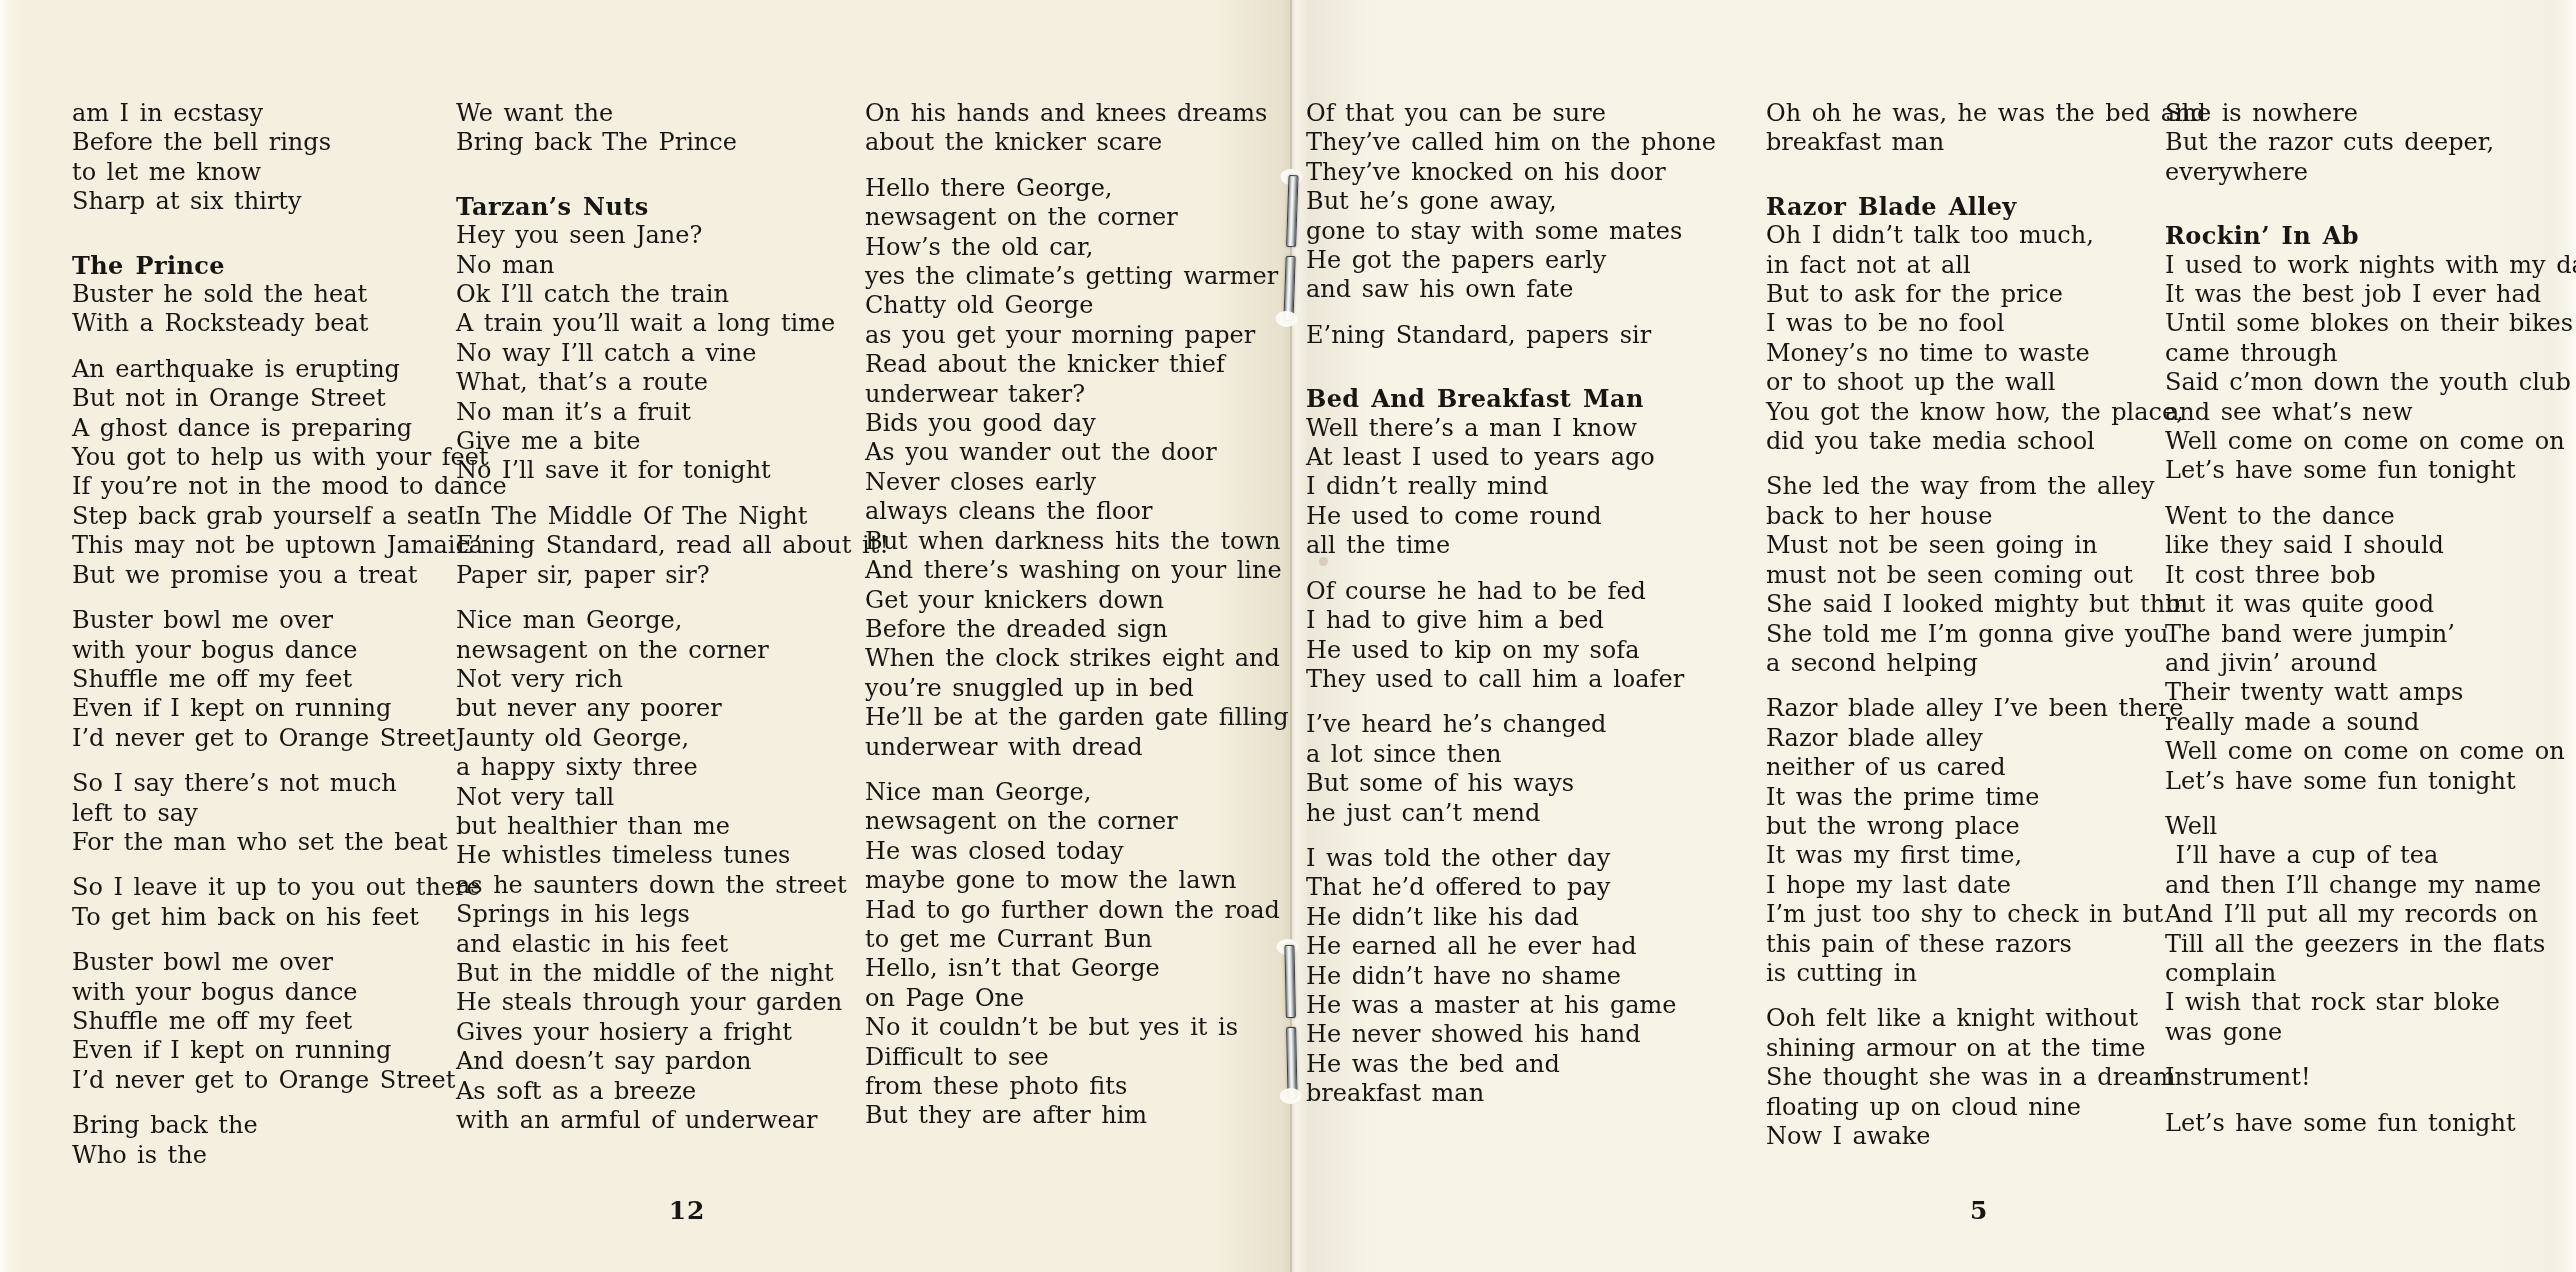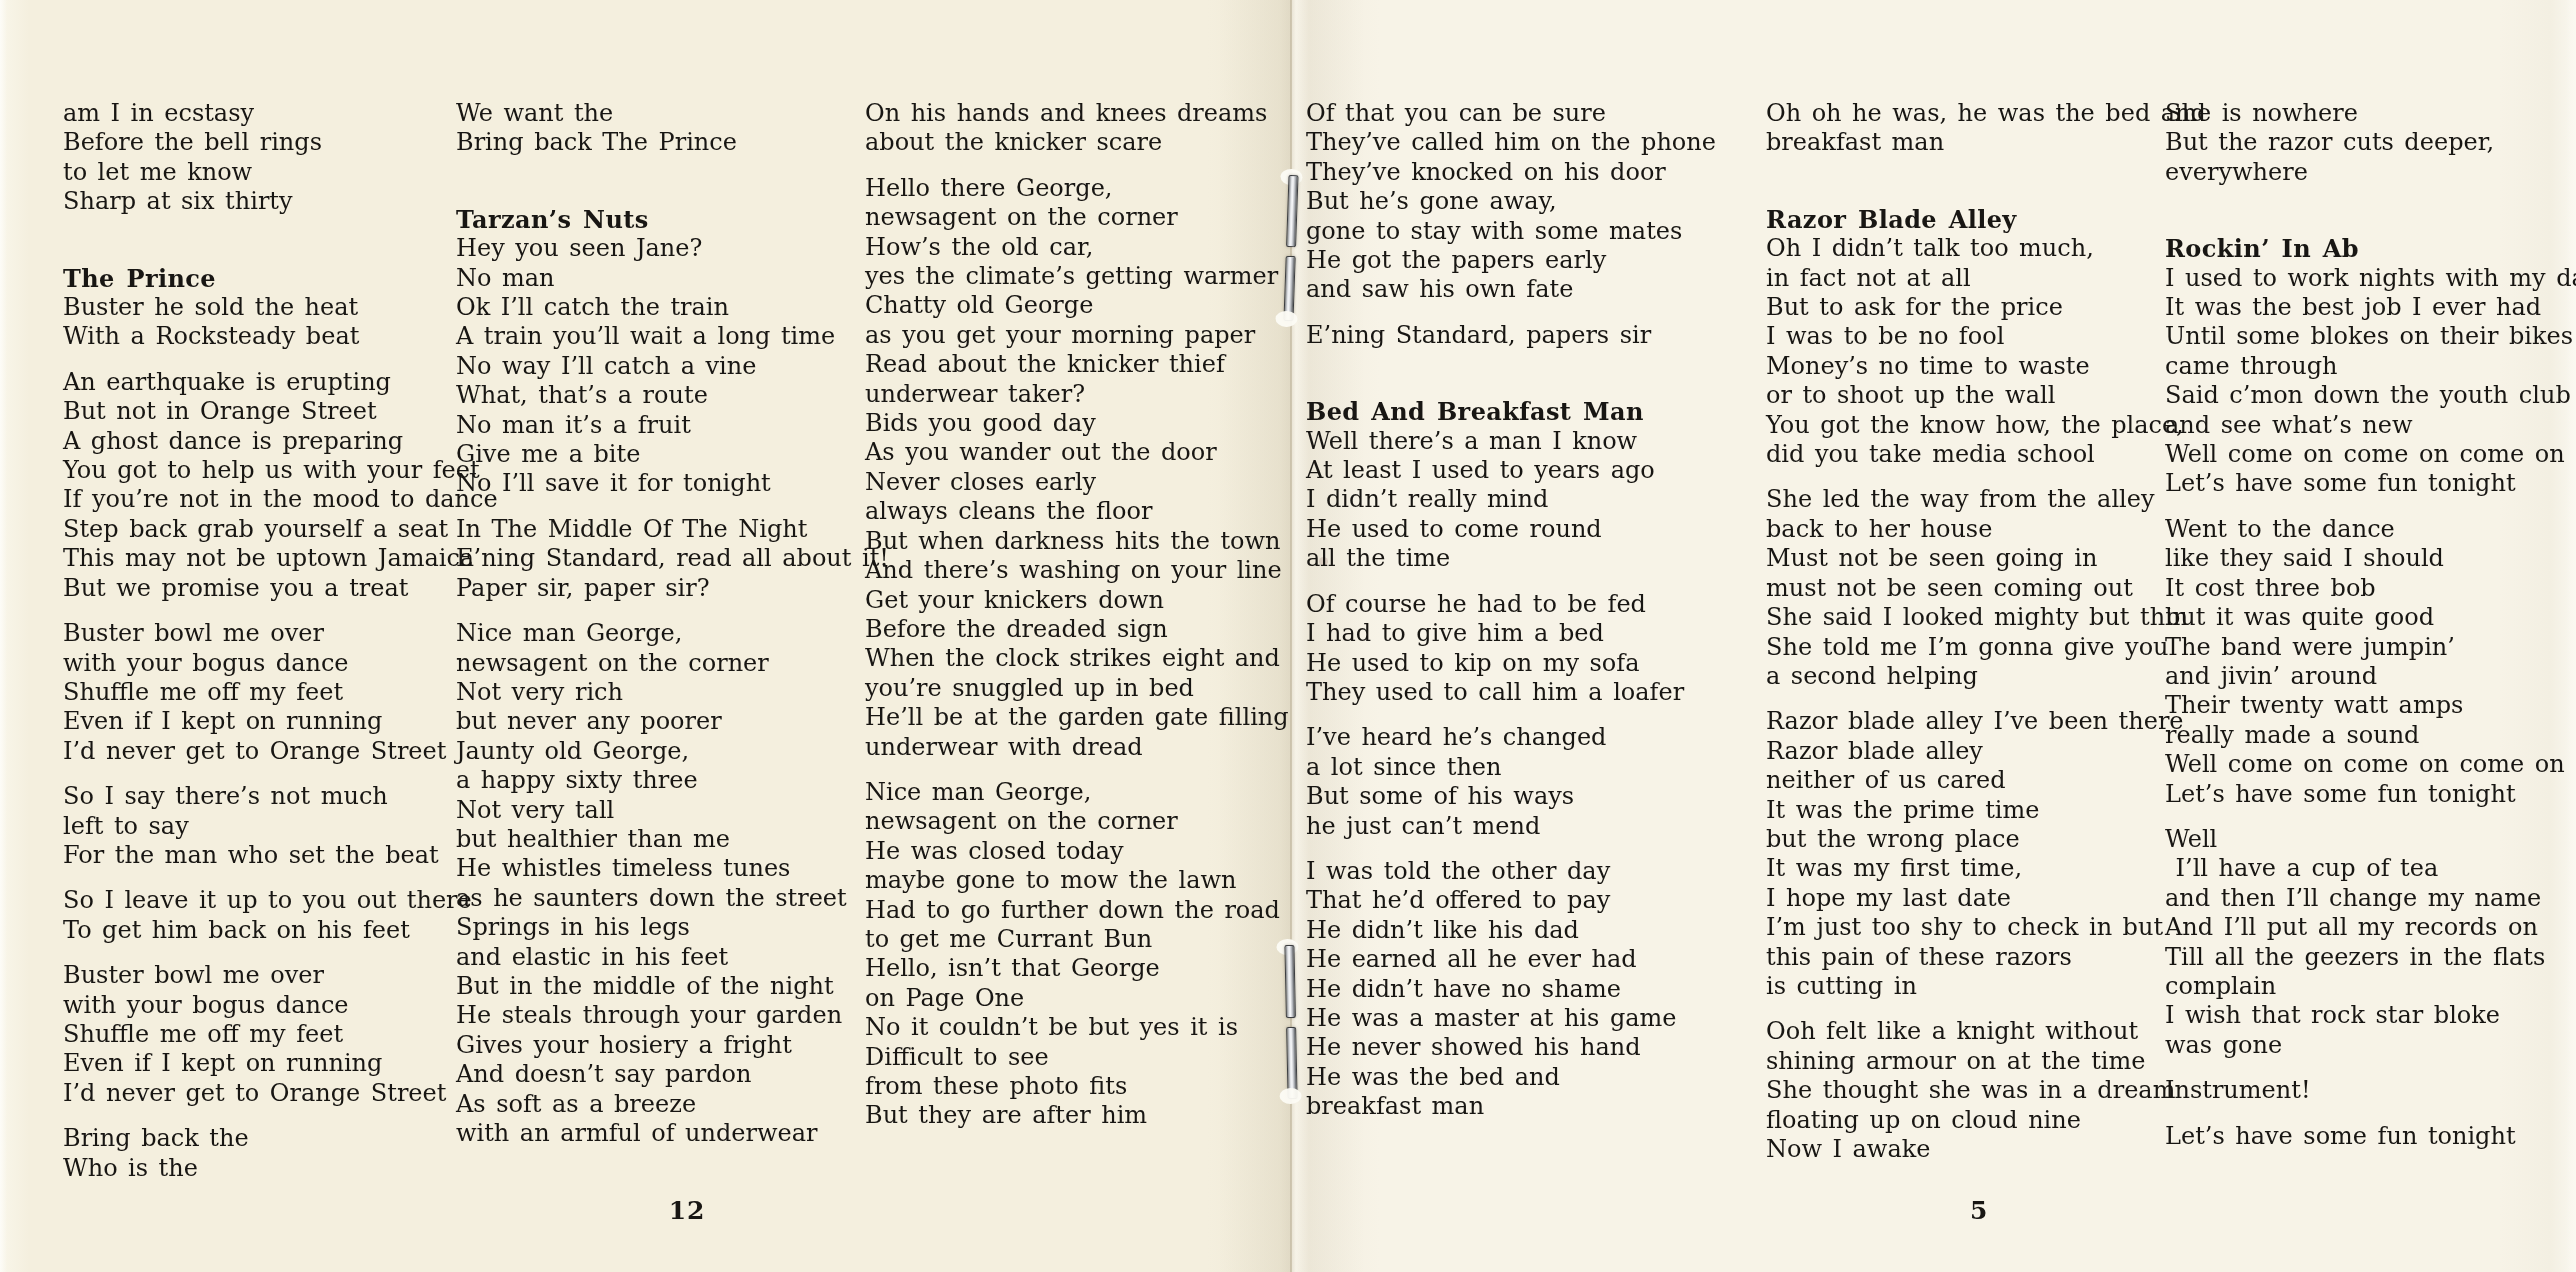--- a/index.html
+++ b/index.html
@@ -44,29 +44,29 @@
   .edge-right{
     position:absolute;right:0;top:0;width:8.8px;height:1272px;
     background:linear-gradient(270deg,#fbf9f1,rgba(251,249,241,0));
   }
   
   .col{
     position:absolute;top:99px;
     font-size:24px;line-height:29.4px;word-spacing:2.9px;
     white-space:pre;
   }
-  #col-1{left:63px}
+  #col-1{left:72px}
   #col-2{left:456px}
   #col-3{left:865px}
   #col-4{left:1306px}
   #col-5{left:1766px}
   #col-6{left:2165px}
   .stanza{margin-top:16px;}
   .stanza:first-child{margin-top:0;}
-  .stanza.song{margin-top:47px;}
+  .stanza.song{margin-top:34px;}
   .title{font-weight:bold;letter-spacing:0.4px;}
   .line,.title{white-space:pre;}
   
   .page-num{
     position:absolute;top:1196px;width:118px;
     text-align:right;font-size:25px;font-weight:bold;letter-spacing:0.7px;
   }
   #pagenum-12{left:587px}
   #pagenum-13{left:1870px}
   

